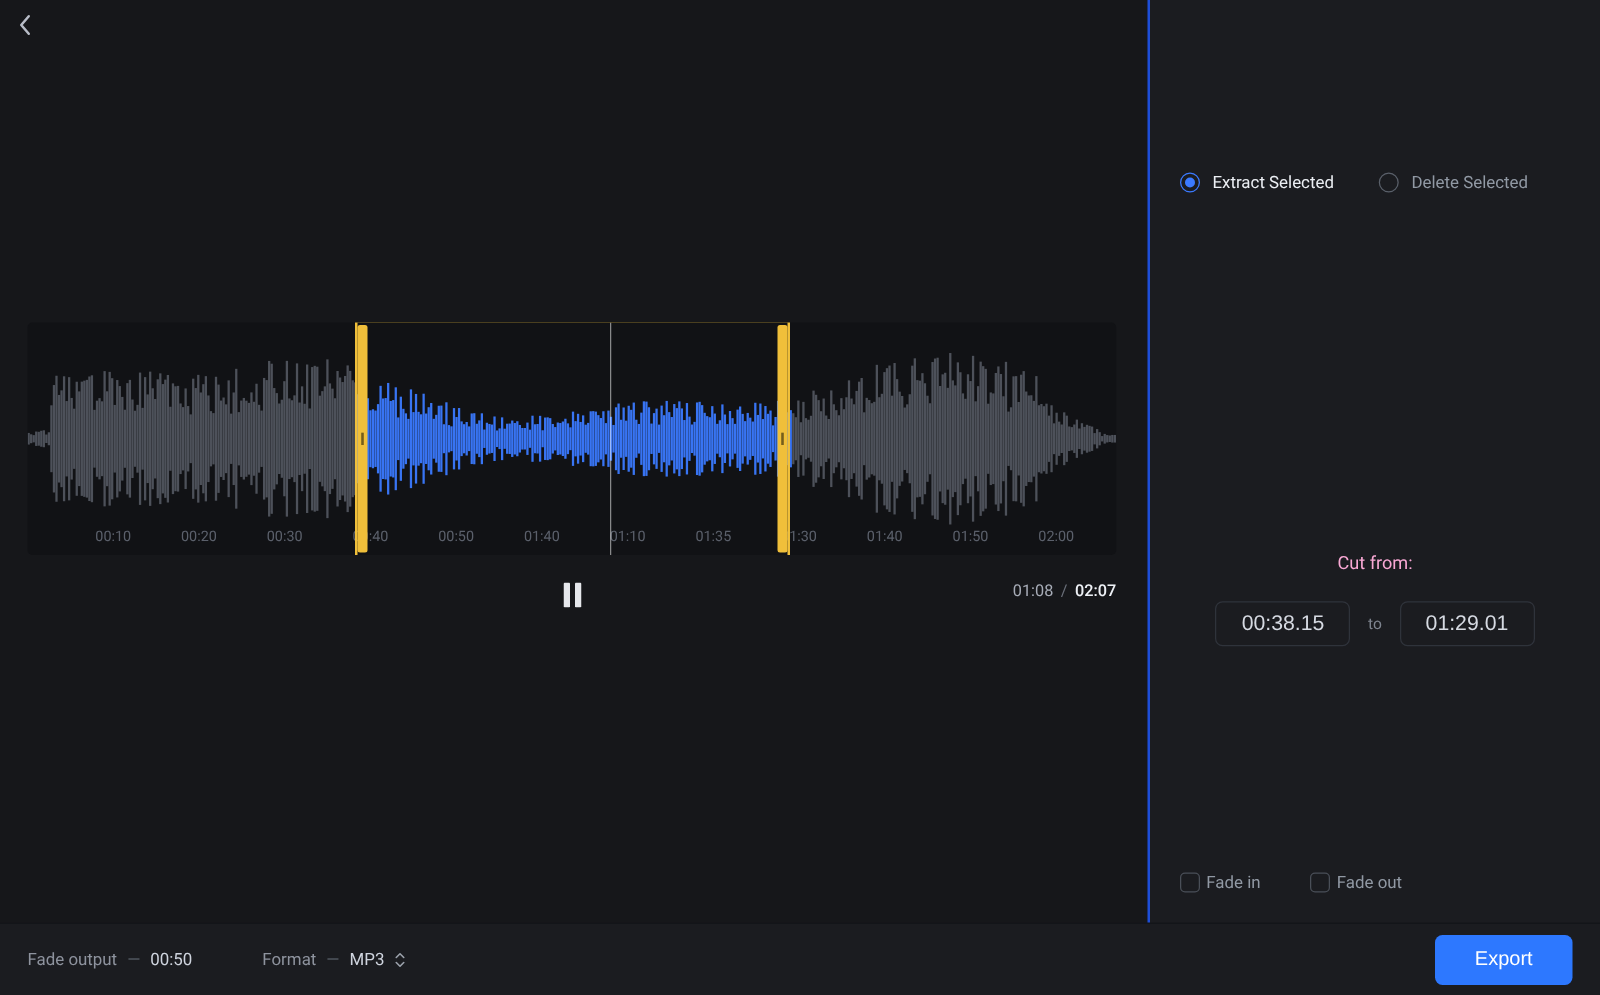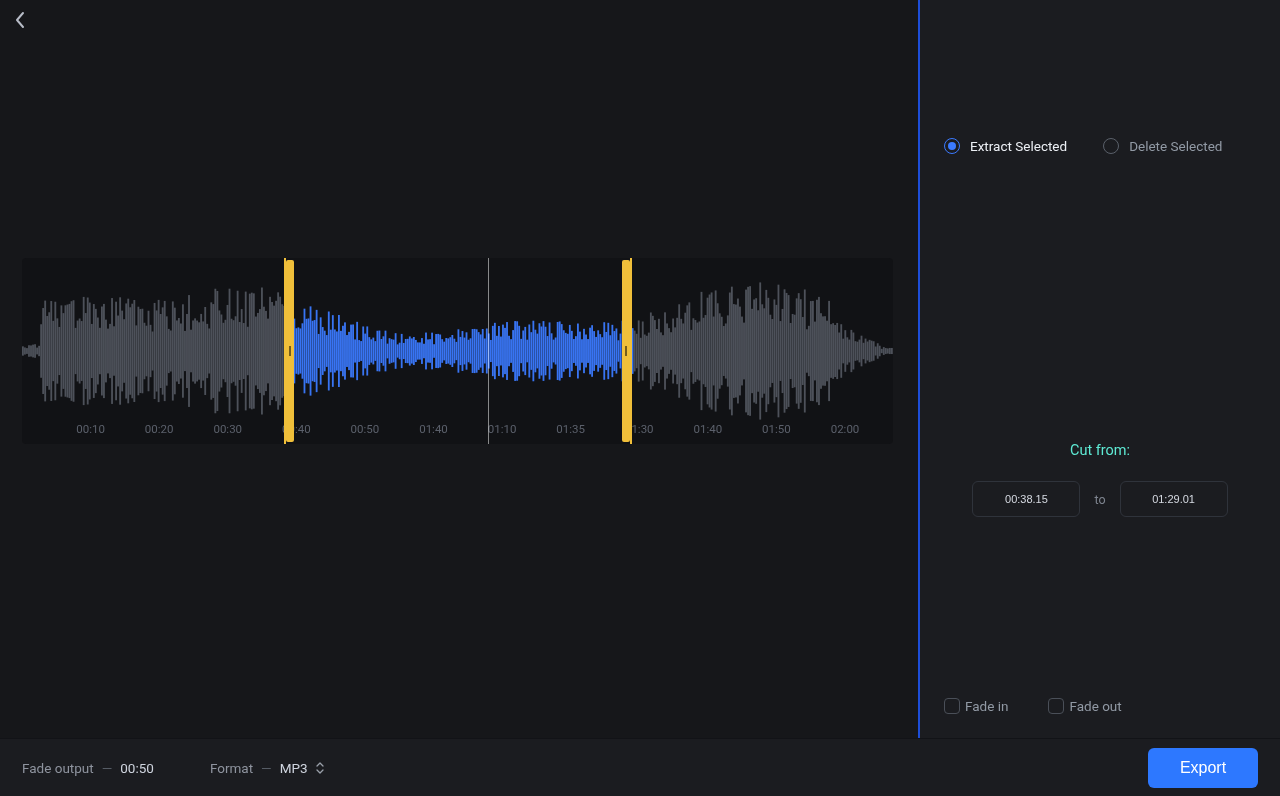--- a/index.html
+++ b/index.html
@@ -191,38 +191,38 @@
   }
   .cut-block {
     position: absolute;
     top: 442px;
     left: 24px;
     right: 24px;
   }
   .cut-label {
     text-align: center;
     font-size: 14.5px;
-    color: #5eead4;
+    color: #f9a8d4;
     margin-bottom: 22px;
   }
   .cut-row {
     display: flex;
     align-items: center;
     justify-content: center;
     gap: 14px;
   }
   .time-box {
     width: 108px;
     height: 36px;
     background: transparent;
     border: 1px solid #2f333b;
     border-radius: 6px;
     color: #d6dae2;
     text-align: center;
-    font-size: 11px;
+    font-size: 17px;
     outline: none;
   }
   .to-label {
     font-size: 12.5px;
     color: #7e848f;
   }
   .fade-row {
     position: absolute;
     left: 24px;
     right: 24px;
@@ -739,20 +739,31 @@
           <span class="tick-label" style="left: 754.409px;">01:50</span>
           <span class="tick-label" style="left: 822.992px;">02:00</span>
         </div>
       <div class="selection" id="selection" style="left: 261.643px; width: 348.811px;">
         <div class="sel-handle left"></div>
         <div class="sel-handle right"></div>
       </div>
       <div class="playhead" id="playhead" style="left: 466.362px;"></div>
     </div>
 
+    <div class="transport">
+      <div class="pause-btn">
+        <svg width="16" height="20" viewBox="0 0 16 20">
+          <rect x="1" y="0" width="5" height="20" rx="1" fill="currentColor"></rect>
+          <rect x="10" y="0" width="5" height="20" rx="1" fill="currentColor"></rect>
+        </svg>
+      </div>
+      <div class="time-readout">
+        <span>01:08</span><span class="sep">/</span><span class="total">02:07</span>
+      </div>
+    </div>
 
   </div>
 
   <div class="sidebar">
     <div class="mode-row">
       <div class="radio active">
         <span class="rdot"></span>
         <span>Extract Selected</span>
       </div>
       <div class="radio">

